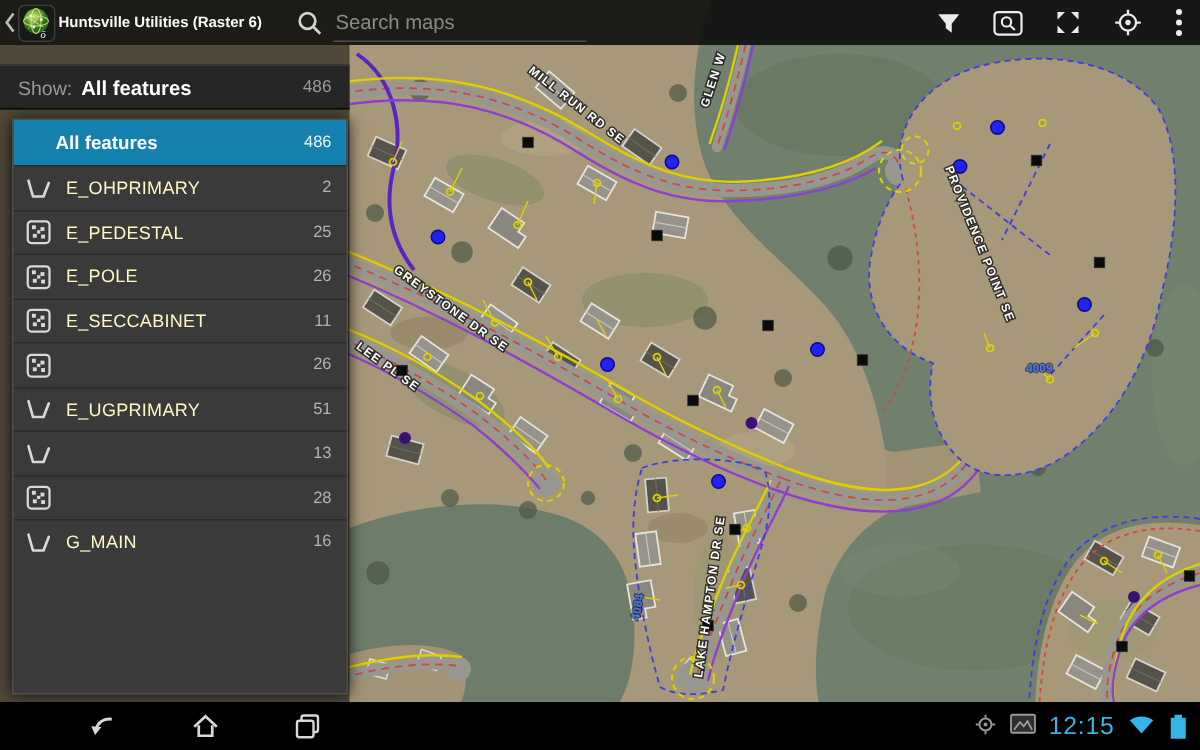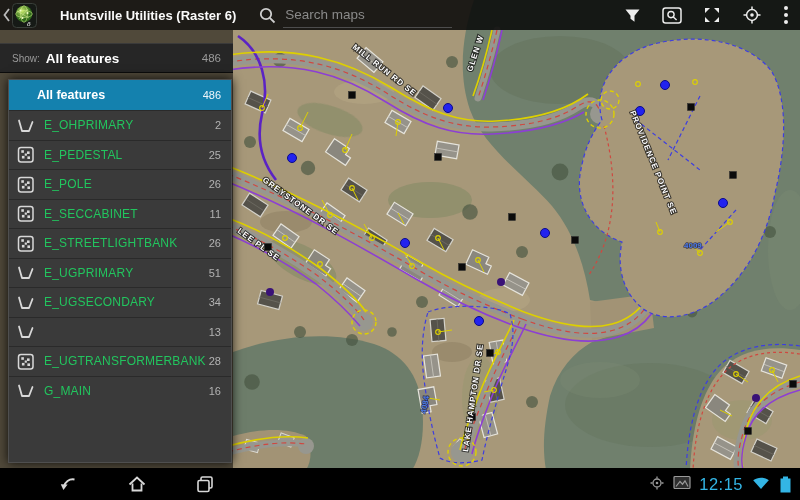--- a/index.html
+++ b/index.html
@@ -20,44 +20,44 @@
   .rdash{fill:none;stroke:var(--centerline_red);stroke-width:1.2;stroke-dasharray:3 3;}
   .ydash{fill:none;stroke:var(--util_yellow);stroke-width:1.4;stroke-dasharray:4 3;}
   .slabel{font-family:"Liberation Sans",sans-serif;font-size:8px;font-weight:bold;
           letter-spacing:1px;fill:#fff;stroke:rgba(20,20,20,.8);stroke-width:2px;
           paint-order:stroke;}
   .alabel{font-family:"Liberation Sans",sans-serif;font-size:8px;font-weight:bold;
           fill:var(--label_blue);stroke:rgba(10,10,40,.6);stroke-width:1.5px;paint-order:stroke;}
   
   #actionbar{left:0;top:0;width:800px;height:30px;background:rgba(8,8,8,.87);
              display:flex;align-items:center;color:#fff;z-index:30;}
-  #app-title{font-size:13px;font-weight:bold;color:#fafafa;margin:0 22px 0 23px;white-space:nowrap;}
+  #app-title{font-size:10px;font-weight:bold;color:#fafafa;margin:0 22px 0 2px;white-space:nowrap;}
   #search-box{display:flex;align-items:center;gap:6px;}
   #search-input{background:transparent;border:none;outline:none;border-bottom:1px solid #4d4d4d;
                 width:165px;height:22px;font-size:13.5px;color:#ddd;font-family:"Liberation Sans",sans-serif;}
   #search-input::placeholder{color:#8a8a8a;}
   .ab-ic{width:40px;height:30px;display:flex;align-items:center;justify-content:center;cursor:pointer;}
   #ab-right{margin-left:auto;display:flex;}
   
   #dim{left:0;top:30px;width:233px;height:438px;background:rgba(0,0,0,.52);z-index:10;}
   #spinner{left:0;top:43px;width:233px;height:28px;background:#262626;border-top:1px solid #3a3a3a;
            border-bottom:1px solid #0c0c0c;display:flex;align-items:center;z-index:12;cursor:pointer;}
-  #spinner .show{color:#9a9a9a;font-size:10px;margin-left:12px;}
+  #spinner .show{color:#9a9a9a;font-size:13px;margin-left:12px;}
   #spinner .val{color:#fff;font-size:13.5px;font-weight:bold;margin-left:6px;}
   #spinner .cnt{color:#9a9a9a;font-size:11.5px;margin-left:auto;margin-right:12px;}
   #dropdown{left:8px;top:79px;width:224px;height:384px;background:#3a3a3a;
             border:1px solid #4f4f4f;box-shadow:0 0 10px rgba(0,0,0,.85);
             box-sizing:border-box;z-index:12;overflow:hidden;}
   .srow{height:30px;background:var(--accent);display:flex;align-items:center;cursor:pointer;}
   .srow .lbl{color:#fff;font-size:12.5px;font-weight:bold;margin-left:28px;}
   .srow .cnt{color:#eef6fa;font-size:11px;margin-left:auto;margin-right:10px;}
   .drow{height:29.5px;display:flex;align-items:center;border-top:1px solid #2a2a2a;
         box-sizing:border-box;cursor:pointer;}
   .drow .licon{width:19px;height:19px;margin:0 9px 0 7px;flex:none;}
-  .drow .lbl{color:#22c55e;font-size:12px;letter-spacing:.2px;white-space:nowrap;text-align:center;}
+  .drow .lbl{color:#fef9c3;font-size:12px;letter-spacing:.2px;white-space:nowrap;text-align:center;}
   .drow .cnt{color:#b2b2b2;font-size:11px;margin-left:auto;margin-right:10px;}
   
   #navbar{left:0;top:468px;width:800px;height:32px;background:#000;display:flex;
           align-items:center;z-index:30;}
   .nav-ic{width:22px;height:22px;display:flex;align-items:center;justify-content:center;cursor:pointer;}
   #nav-left{display:flex;gap:46px;margin-left:58px;}
   #nav-right{margin-left:auto;display:flex;align-items:flex-start;gap:8px;margin-right:8px;}
   #clock{color:var(--holo_blue);font-size:16.5px;letter-spacing:.5px;}
   .hidden-defs{position:absolute;width:0;height:0;overflow:hidden;}
 </style>
@@ -447,48 +447,39 @@
       <svg class="licon" viewBox="0 0 19 19">
         <use href="#ic-point"></use>
       </svg>
       <span class="lbl">E_SECCABINET</span>
       <span class="cnt">11</span>
     </div>
   <div class="drow">
       <svg class="licon" viewBox="0 0 19 19">
         <use href="#ic-point"></use>
       </svg>
-      <span class="lbl">E_STREETLIGHTBANK</span>
       <span class="cnt">26</span>
     </div>
   <div class="drow">
       <svg class="licon" viewBox="0 0 19 19">
         <use href="#ic-line"></use>
       </svg>
       <span class="lbl">E_UGPRIMARY</span>
       <span class="cnt">51</span>
     </div>
   <div class="drow">
       <svg class="licon" viewBox="0 0 19 19">
         <use href="#ic-line"></use>
       </svg>
-      <span class="lbl">E_UGSECONDARY</span>
-      <span class="cnt">34</span>
-    </div>
-  <div class="drow">
-      <svg class="licon" viewBox="0 0 19 19">
-        <use href="#ic-line"></use>
-      </svg>
       <span class="cnt">13</span>
     </div>
   <div class="drow">
       <svg class="licon" viewBox="0 0 19 19">
         <use href="#ic-point"></use>
       </svg>
-      <span class="lbl">E_UGTRANSFORMERBANK</span>
       <span class="cnt">28</span>
     </div>
   <div class="drow">
       <svg class="licon" viewBox="0 0 19 19">
         <use href="#ic-line"></use>
       </svg>
       <span class="lbl">G_MAIN</span>
       <span class="cnt">16</span>
     </div>
 </div>

